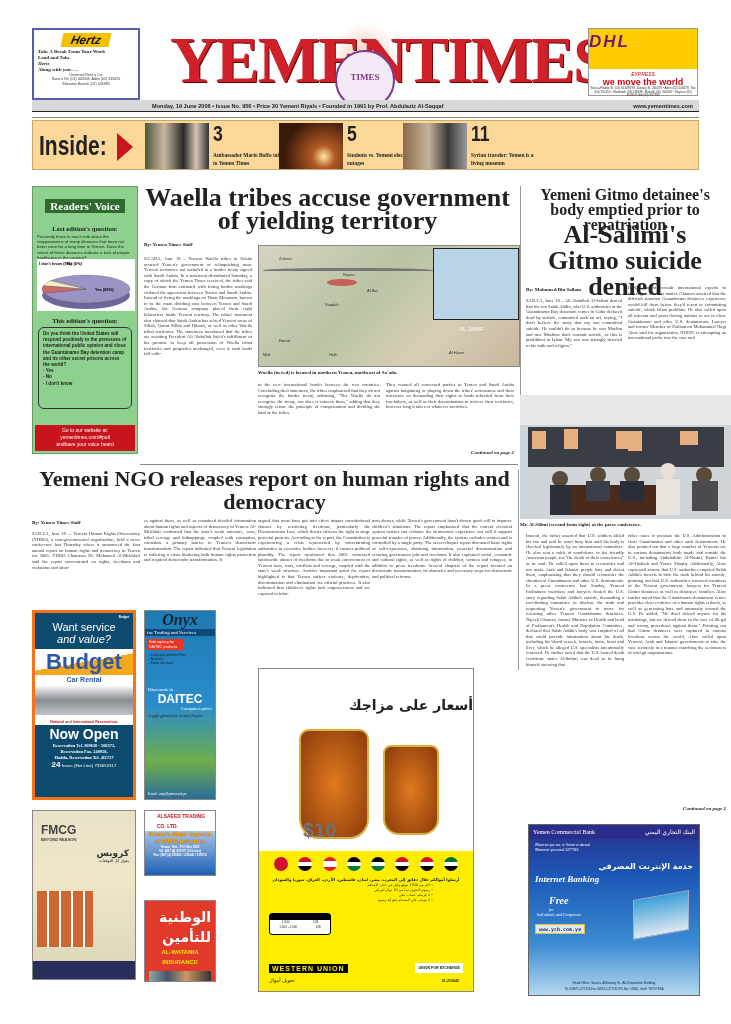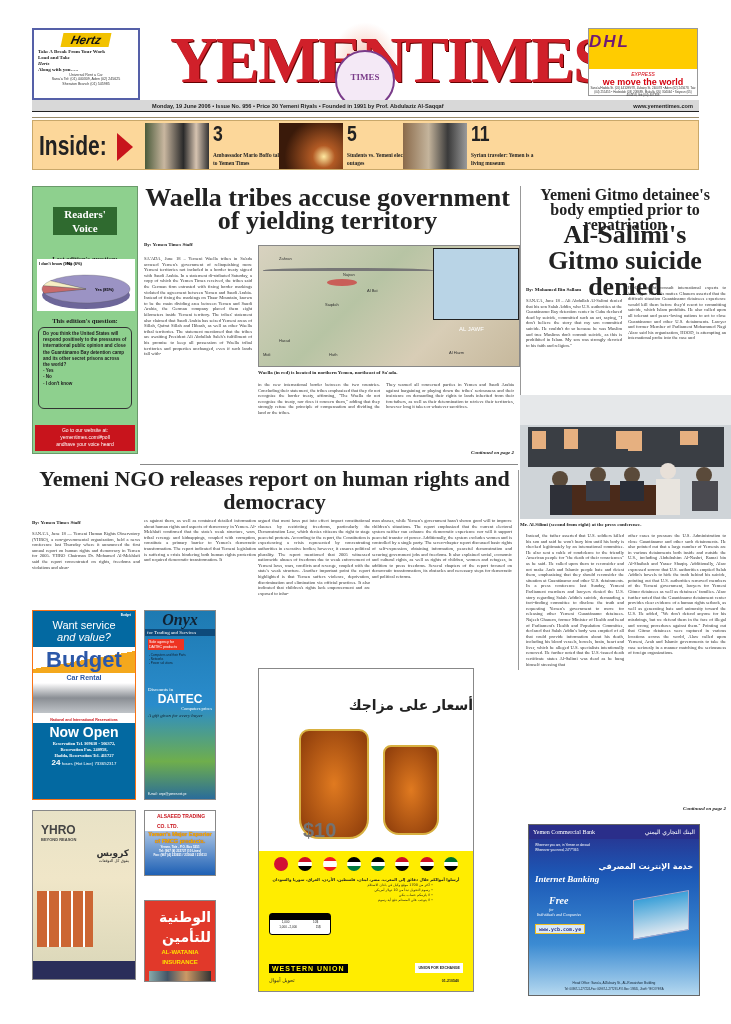--- a/index.html
+++ b/index.html
@@ -32,21 +32,21 @@
 
 #inside{left:32px;top:120px;width:667px;height:50px;background:#fcd79a;border:1px solid #c9a86a;overflow:hidden}
 #inside .lbl{position:absolute;left:6px;top:10px;font:bold 28px/30px "Liberation Sans",sans-serif;color:#222;transform:scaleX(.75);transform-origin:left}
 #inside .arrow{position:absolute;left:84px;top:12px;width:0;height:0;border-top:14px solid transparent;border-bottom:14px solid transparent;border-left:16px solid #c8141c}
 .ins-photo{position:absolute;top:2px;height:48px;width:64px}
 .ins-num{position:absolute;top:1px;font:bold 22px/24px "Liberation Sans",sans-serif;transform:scaleX(.8);transform-origin:left}
 .ins-cap{position:absolute;top:30px;font:bold 5.4px/8px "Liberation Serif",serif;width:70px}
 
 
 #rv{left:32px;top:186px;width:106px;height:268px;background:#8ed08e;border:1px solid #6a9a6a}
-#rv .h{background:#2f6a2f;color:#fff;font:bold 11px/14px "Liberation Serif",serif;text-align:center;margin:20px}
+#rv .h{background:#2f6a2f;color:#fff;font:bold 11px/14px "Liberation Serif",serif;text-align:center;margin:12px}
 #rv .q{font:bold 6.6px/8px "Liberation Serif",serif;text-align:center;margin-top:2px}
 #rv .t{font:4.3px/5.2px "Liberation Sans",sans-serif;padding:0 4px;margin-top:1px}
 #pie{position:absolute;left:4px;top:72px;width:98px;height:52px;background:#fff}
 #rv .q2{position:absolute;top:128px;width:100%}
 #rv .box{position:absolute;left:5px;top:140px;width:94px;height:82px;border:1px solid #333;border-radius:6px;padding:3px 4px;font:bold 4.6px/6.2px "Liberation Sans",sans-serif}
 #rv .web{position:absolute;left:2px;bottom:2px;width:100px;height:26px;background:#c8141c;color:#fff;font:5px/7px "Liberation Sans",sans-serif;text-align:center;padding-top:2px}
 
 
 .hl{font-weight:bold;font-family:"Liberation Serif",serif;color:#222;text-align:center}
 #h-waella{left:140px;top:186px;width:375px;font-size:26px;line-height:23px}
@@ -63,21 +63,21 @@
 #map .border{position:absolute;left:4px;top:22px;width:170px;height:6px;border-top:3px solid #777;border-radius:40%}
 #map .red{position:absolute;left:68px;top:33px;width:30px;height:7px;background:#c44;border-radius:50%;opacity:.8}
 .mapl{position:absolute;font:4px "Liberation Sans",sans-serif;color:#333}
 #mapcap{left:258px;top:370px;width:262px;font:bold 5px/6px "Liberation Serif",serif}
 
 #photo{left:520px;top:395px;width:211px;height:124px}
 #photocap{left:520px;top:522px;width:211px;font:bold 5px/6px "Liberation Serif",serif}
 
 
 .ad{position:absolute;overflow:hidden}
-#budget{left:32px;top:610px;width:104px;height:190px;background:#0369a1;color:#fff;border:1px solid #f97316}
+#budget{left:32px;top:610px;width:104px;height:190px;background:#0c4a6e;color:#fff;border:3px solid #f97316}
 #budget .w{background:#fff;color:#2c58a8;height:70px;margin-top:4px;text-align:center}
 #onyx{left:144px;top:610px;width:72px;height:190px;background:linear-gradient(#1e7ab2,#2a8ccc 50%,#6fae4c 80%,#2a6c9a);border:1px solid #888;color:#fff}
 #krups{left:32px;top:810px;width:104px;height:170px;background:linear-gradient(#e8e2c6,#f0e6c8 40%,#d9d6b8);border:1px solid #888}
 #alsaeed{left:144px;top:810px;width:72px;height:66px;background:linear-gradient(#e9f2fb,#1e60b4);border:1px solid #888}
 #watania{left:144px;top:900px;width:72px;height:82px;background:#e1392a;border:1px solid #888;color:#fff}
 #wu{left:258px;top:668px;width:216px;height:324px;border:1px solid #888;background:#fff}
 #wu .yel{position:absolute;left:0;bottom:0;width:100%;height:140px;background:#ffed00}
 #ycb{left:528px;top:824px;width:172px;height:172px;background:linear-gradient(#2a2e8a,#1c59b7 30%,#3b8bd2 70%,#b5d8ef);border:1px solid #666;color:#fff}
 
 .col{position:absolute}
@@ -247,21 +247,21 @@
   <div style="font:3px/4px 'Liberation Sans',sans-serif;padding-left:4px;color:#123">- Networks</div>
   <div style="font:3px/4px 'Liberation Sans',sans-serif;padding-left:4px;color:#123">- Power sol utions</div>
   <div style="margin-top:22px;font:5px/6px 'Liberation Serif',serif;padding-left:3px">Discounts in</div>
   <div style="font:bold 12px/13px 'Liberation Sans',sans-serif;text-align:center">DAITEC</div>
   <div style="font:4.4px/6px 'Liberation Serif',serif;text-align:right;padding-right:3px">Computers prices</div>
   <div style="font:italic 5px/8px 'Liberation Serif',serif;color:#123;padding-left:3px">A gift given for every buyer</div>
   <div style="position:absolute;bottom:3px;left:3px;font:3px 'Liberation Sans',sans-serif">E-mail : onyx@yemen.net.ye</div>
 </div>
 
 <div id="krups" class="ad">
-  <div style="font:bold 12px/14px 'Liberation Sans',sans-serif;color:#444;padding:12px 0 0 8px">YHRO</div>
+  <div style="font:bold 12px/14px 'Liberation Sans',sans-serif;color:#444;padding:12px 0 0 8px">FMCG</div>
   <div style="font:bold 4px 'Liberation Sans',sans-serif;color:#444;padding-left:8px">BEYOND REASON</div>
   <div style="font:bold 9px 'DejaVu Sans',sans-serif;color:#333;text-align:right;padding:6px 6px 0 13px">كروبس</div>
   <div style="font:4px 'DejaVu Sans',sans-serif;text-align:right;padding-right:6px">يفوق كل التوقعات</div>
   <div style="position:absolute;left:4px;top:80px;width:56px;height:56px;background:repeating-linear-gradient(90deg,#c63 0 10px,#fff 10px 12px),#e84"></div>
   <div style="position:absolute;left:0;bottom:0;width:100%;height:18px;background:#2a2e5a"></div>
 </div>
 
 <div id="alsaeed" class="ad">
   <div style="background:#fff;color:#c8141c;font:bold 5px/10px 'Liberation Sans',sans-serif;padding-left:12px">ALSAEED TRADING CO. LTD.</div>
   <div style="font:bold 5.6px/7px 'Liberation Sans',sans-serif;color:#f5c400;text-align:center;text-shadow:0 0 1px #a00">Yemen's Major Exporter</div>

